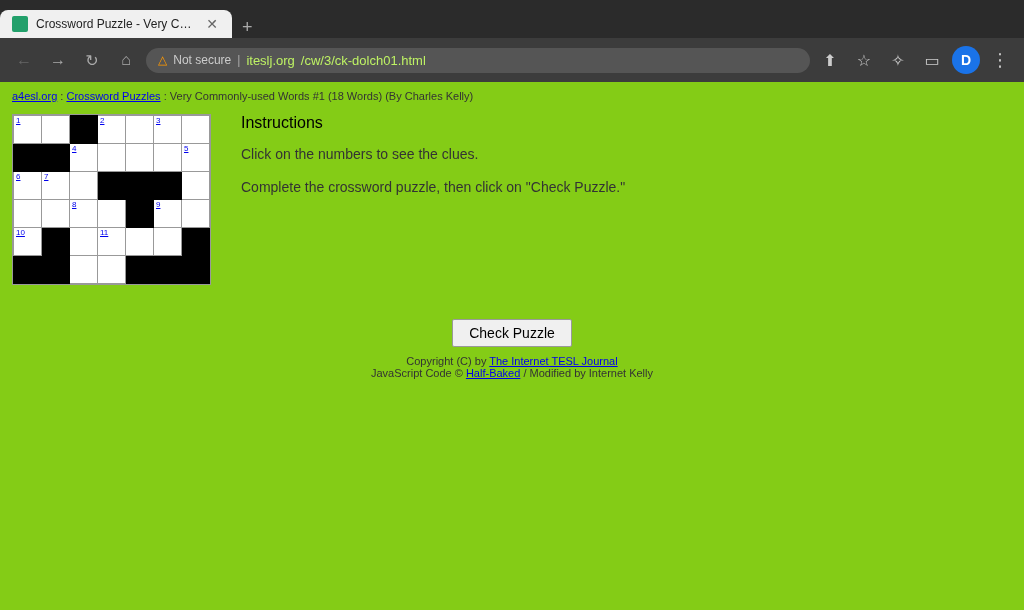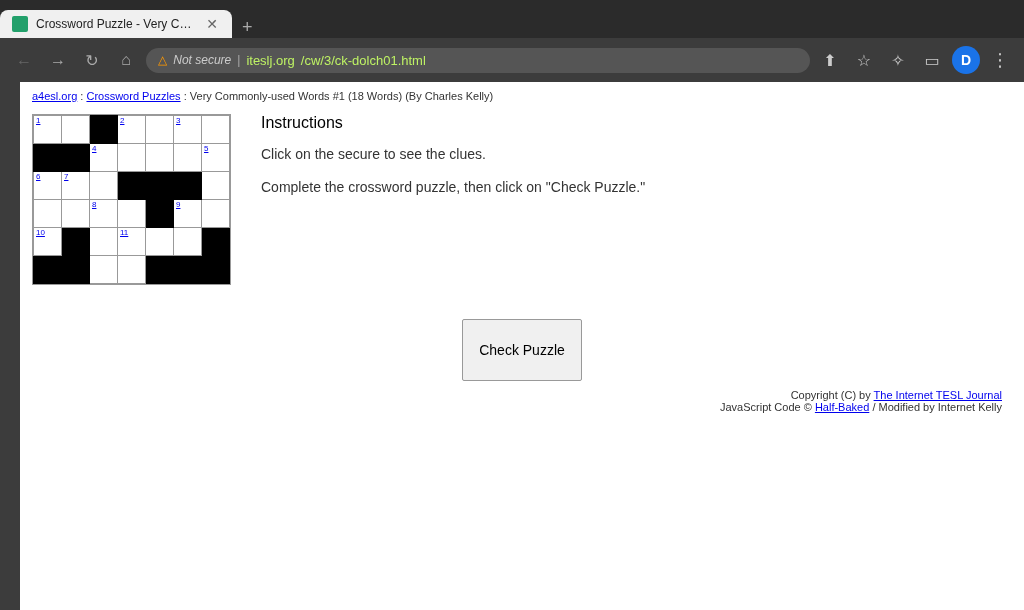--- a/index.html
+++ b/index.html
@@ -21,21 +21,21 @@
     .nav-btn { color: #aaa; background: none; border: none; cursor: pointer; font-size: 16px; width: 28px; height: 28px; display: flex; align-items: center; justify-content: center; border-radius: 50%; }
     .nav-btn.disabled { color: #666; cursor: default; }
     .address-input { flex: 1; background: #555; border: none; border-radius: 16px; padding: 5px 12px; color: #eee; font-size: 13px; display: flex; align-items: center; gap: 6px; }
     .address-warning { color: #f90; font-size: 12px; }
     .toolbar-right { display: flex; align-items: center; gap: 6px; }
     .toolbar-icon { color: #ccc; font-size: 16px; cursor: pointer; width: 28px; height: 28px; display: flex; align-items: center; justify-content: center; border-radius: 50%; }
     .profile-btn { background: #1a73e8; color: white; border-radius: 50%; width: 28px; height: 28px; display: flex; align-items: center; justify-content: center; font-size: 14px; font-weight: bold; }
     .menu-btn { color: #ccc; font-size: 18px; cursor: pointer; }
 
     
-    .page-content { flex: 1; background: #ffffff; overflow: auto; padding: 8px 12px; margin-left: 20px; }
+    .page-content { flex: 1; background: #84cc16; overflow: auto; padding: 8px 12px; }
 
     
     .breadcrumb { font-size: 11px; margin-bottom: 8px; color: #333; }
     .breadcrumb a { color: #00e; text-decoration: underline; cursor: pointer; }
 
     
     .main-layout { display: flex; gap: 30px; align-items: flex-start; padding: 4px 0; }
 
     
     .crossword-grid { border: 1px solid #999; display: inline-block; }
@@ -44,22 +44,22 @@
     .crossword-grid td.black { background: black; border-color: black; }
     .crossword-grid td .cell-number { position: absolute; top: 1px; left: 2px; font-size: 8px; color: #00e; text-decoration: underline; cursor: pointer; line-height: 1; }
 
     
     .instructions { padding: 0; }
     .instructions h2 { font-size: 16px; font-weight: normal; color: #000; margin-bottom: 12px; }
     .instructions p { font-size: 14px; color: #333; margin-bottom: 12px; line-height: 1.5; }
 
     
     .footer-area { text-align: center; margin-top: 20px; padding: 10px; }
-    .check-puzzle-btn { background: #f0f0f0; border: 1px solid #999; border-radius: 2px; padding: 22px 16px; font-size: 14px; cursor: pointer; }
-    .copyright { font-size: 11px; color: #333; margin-top: 8px; text-align: right; }
+    .check-puzzle-btn { background: #f0f0f0; border: 1px solid #999; border-radius: 2px; padding: 5px 16px; font-size: 14px; cursor: pointer; }
+    .copyright { font-size: 11px; color: #333; margin-top: 8px; }
     .copyright a { color: #00e; text-decoration: underline; cursor: pointer; }
   </style>
 </head>
 <body>
 
 <div class="browser-chrome">
 
   <div class="tab-bar">
     <div class="tab">
       <span class="tab-favicon"></span>
@@ -69,21 +69,21 @@
     <div class="new-tab-btn">+</div>
   </div>
 
   <div class="address-bar">
     <button class="nav-btn disabled">←</button>
     <button class="nav-btn">→</button>
     <button class="nav-btn">↻</button>
     <button class="nav-btn">⌂</button>
     <div class="address-input">
       <span class="address-warning">△</span>
-      <span style="color:#ccc;font-size:12px;font-style:italic;">Not secure</span>
+      <span style="color:#ccc;font-size:12px;">Not secure</span>
       <span style="color:#aaa;font-size:12px;"> | </span>
       <span style="color:#bef264;font-size:13px;">iteslj.org</span>
         <span style="color:#bef264;font-size:13px;">/cw/3/ck-dolch01.html</span>
     </div>
     <div class="toolbar-right">
       <div class="toolbar-icon">⬆</div>
       <div class="toolbar-icon">☆</div>
       <div class="toolbar-icon">✧</div>
       <div class="toolbar-icon">▭</div>
       <div class="profile-btn">D</div>
@@ -188,21 +188,21 @@
             <td class="black"></td>
             <td class="black"></td>
             <td class="black"></td>
           </tr>
         </tbody>
           </table>
       </div>
 
       <div class="instructions">
         <h2>Instructions</h2>
-        <p>Click on the secure to see the clues.</p>
+        <p>Click on the numbers to see the clues.</p>
         <p>Complete the crossword puzzle, then click on "Check Puzzle."</p>
       </div>
     </div>
 
     <div class="footer-area">
       <button class="check-puzzle-btn">Check Puzzle</button>
       <div class="copyright">
         <div>
           <span>Copyright (C) by</span>
           <a>The Internet TESL Journal</a>

